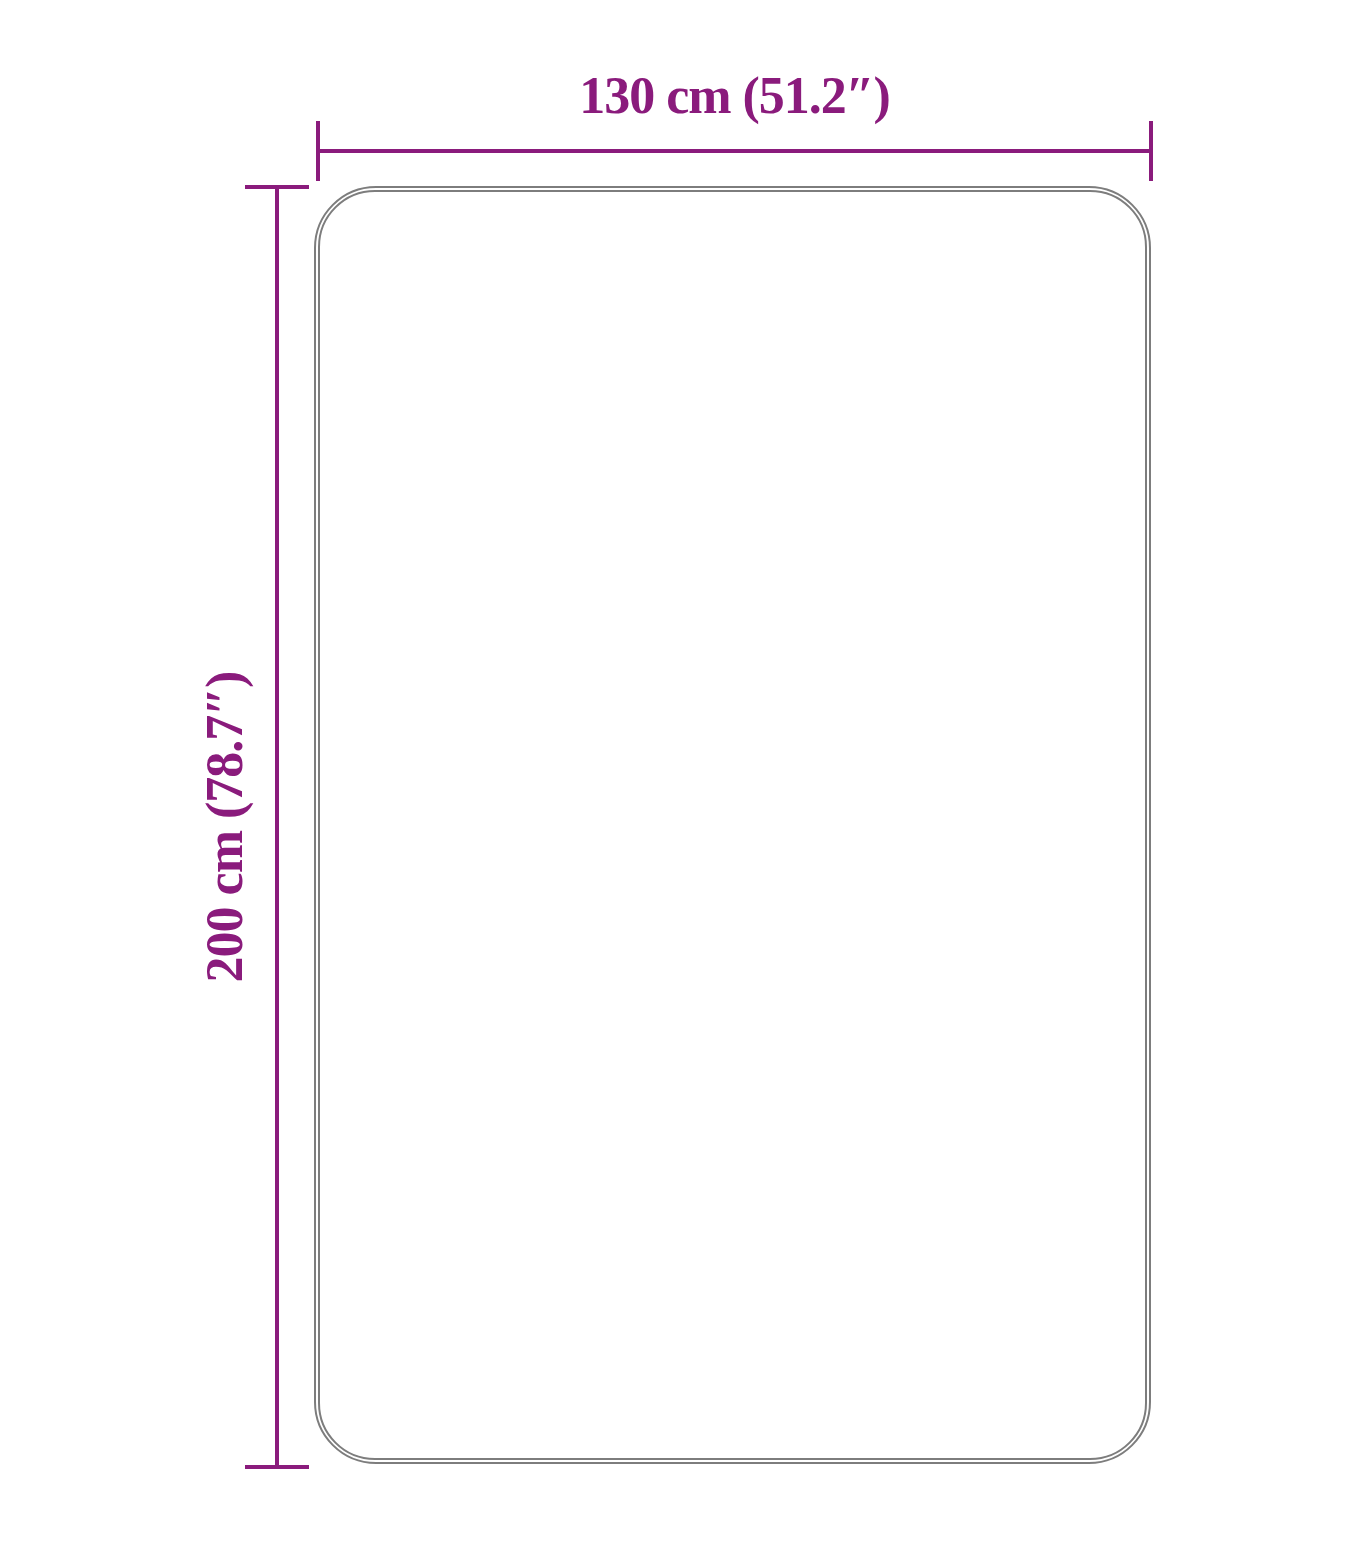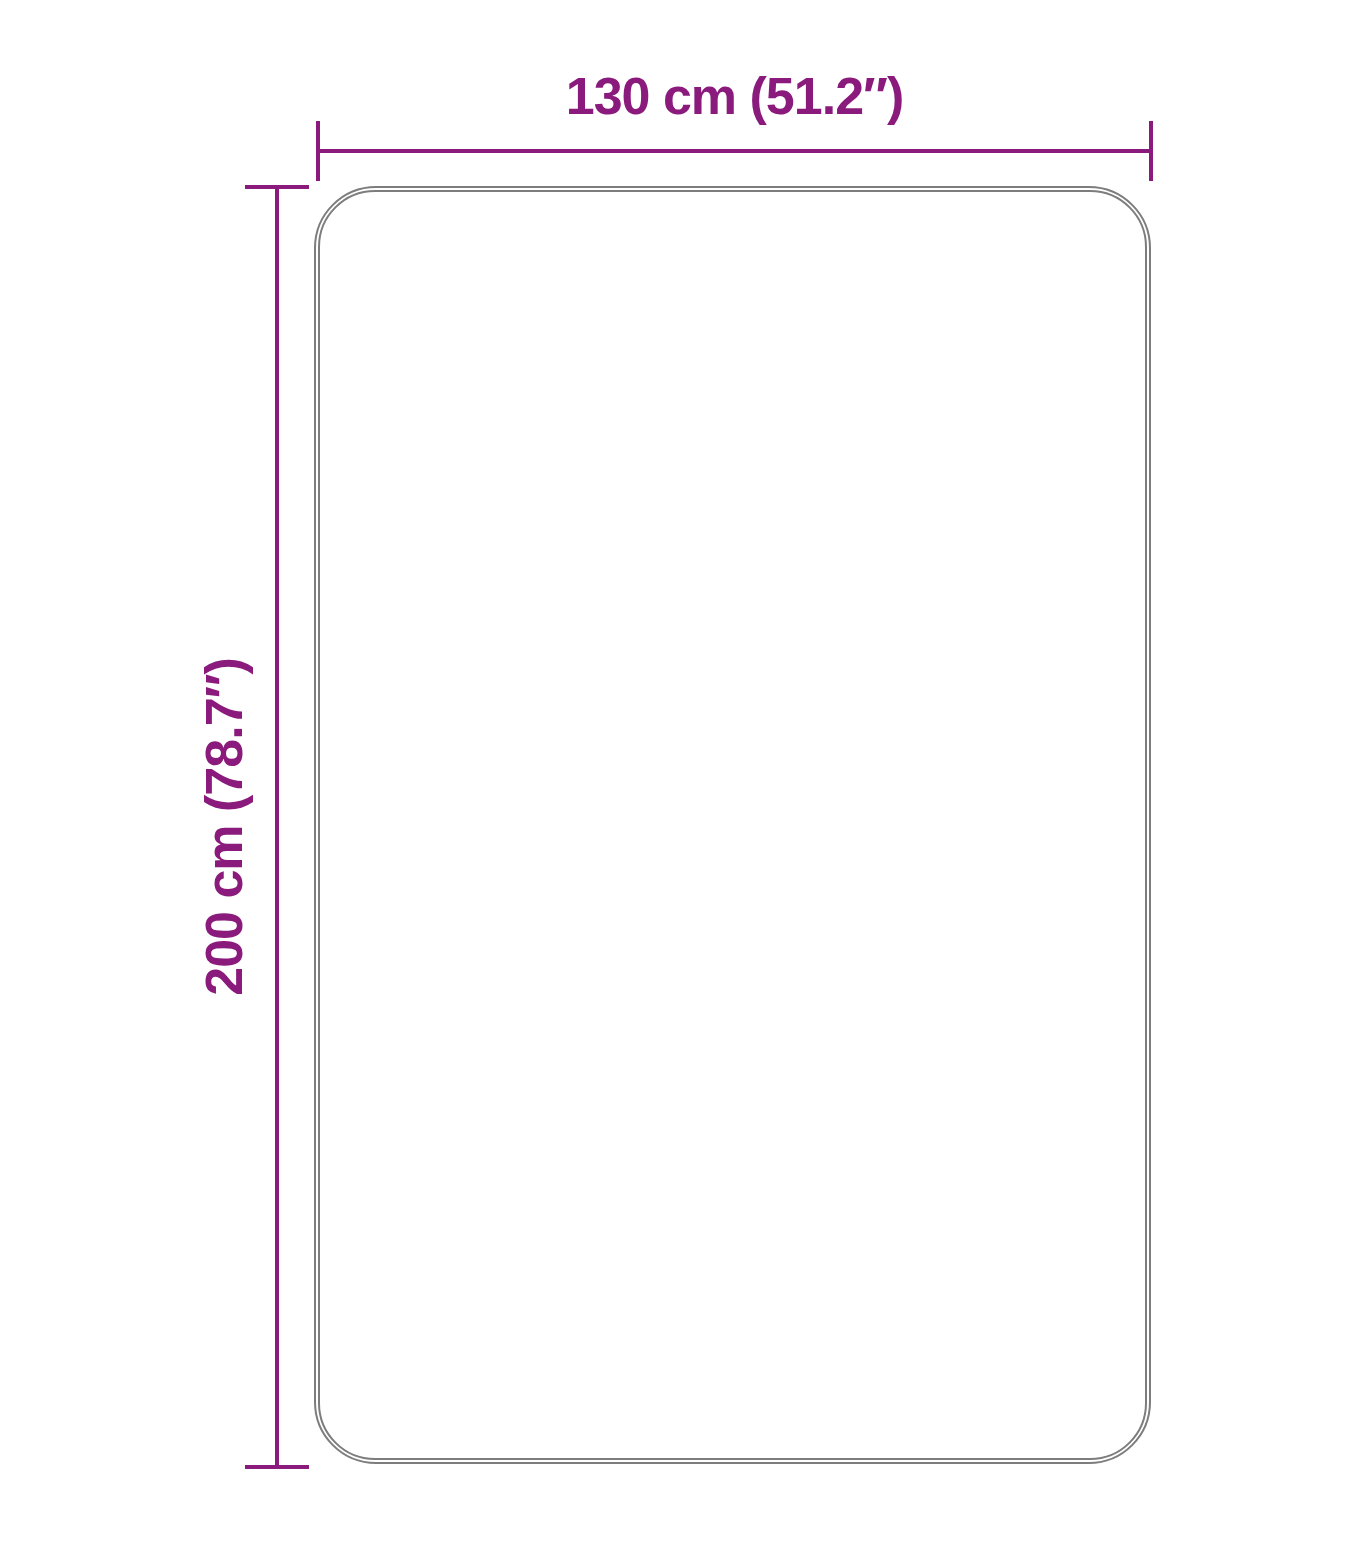--- a/index.html
+++ b/index.html
@@ -10,21 +10,21 @@
   * { margin: 0; padding: 0; box-sizing: border-box; }
   html, body {
     background: var(--background);
   }
   .canvas {
     position: relative;
     width: 1360px;
     height: 1555px;
     background: var(--background);
     overflow: hidden;
-    font-family: Liberation Sans, sans-serif;
+    font-family: Liberation Serif, serif;
   }
 
   
   .dim-label {
     position: absolute;
     color: var(--dimension);
     font-size: 52px;
     font-weight: bold;
     letter-spacing: -1px;
     white-space: nowrap;

